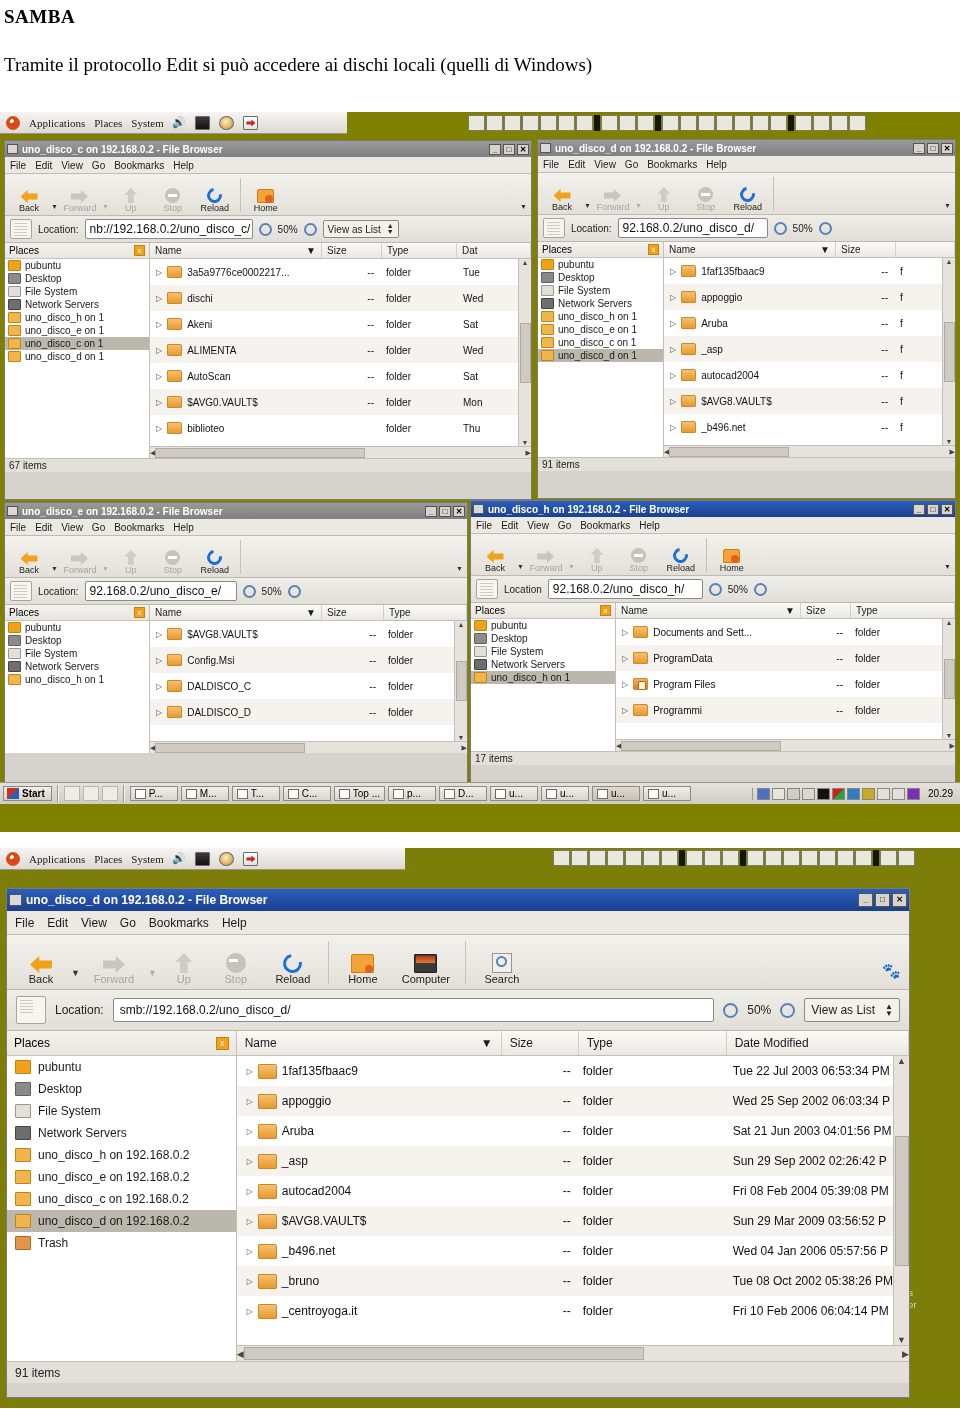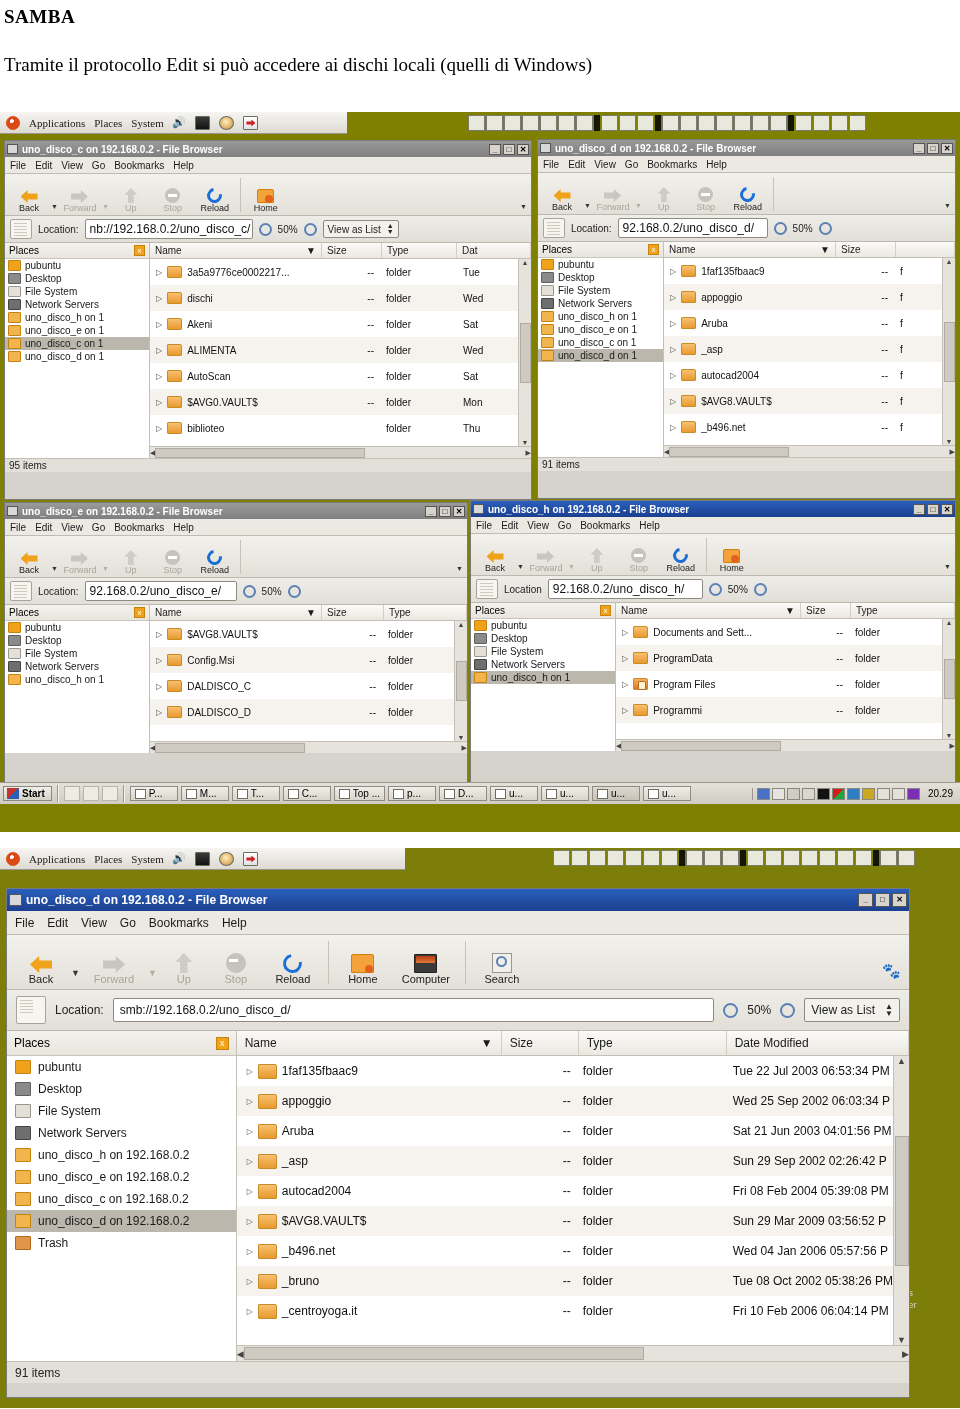--- a/index.html
+++ b/index.html
@@ -456,21 +456,21 @@
           </div>
         </div>
         <div class="hscroll">
           <span>◀</span>
           <span class="hthumb" style="flex:0 0 210px"></span>
           <span style="margin-left:auto">▶</span>
         </div>
       </div>
     </div>
     <div class="statusbar">
-      <span>95 items</span>
+      <span>67 items</span>
     </div>
   </div>
 
   <div class="win" style="left:537px; top:27px; width:419px; height:360px;">
     <div class="win-title">
       <span class="win-icon"></span>
       <span class="win-title-text">uno_disco_d on 192.168.0.2 - File Browser</span>
       <span class="wbtns">
         <span class="wbtn">_</span>
         <span class="wbtn">□</span>
@@ -976,20 +976,23 @@
             <span class="vthumb" style="height:40px"></span>
             <span>▼</span>
           </div>
         </div>
         <div class="hscroll">
           <span>◀</span>
           <span class="hthumb" style="flex:0 0 160px"></span>
           <span style="margin-left:auto">▶</span>
         </div>
       </div>
+    </div>
+    <div class="statusbar">
+      <span>17 items</span>
     </div>
   </div>
 
   <div class="taskbar" style="bottom:28px;">
     <div class="start">
       <span class="start-flag"></span>
       <span>Start</span>
     </div>
     <span class="tbsep"></span>
     <span class="qlaunch"></span>

